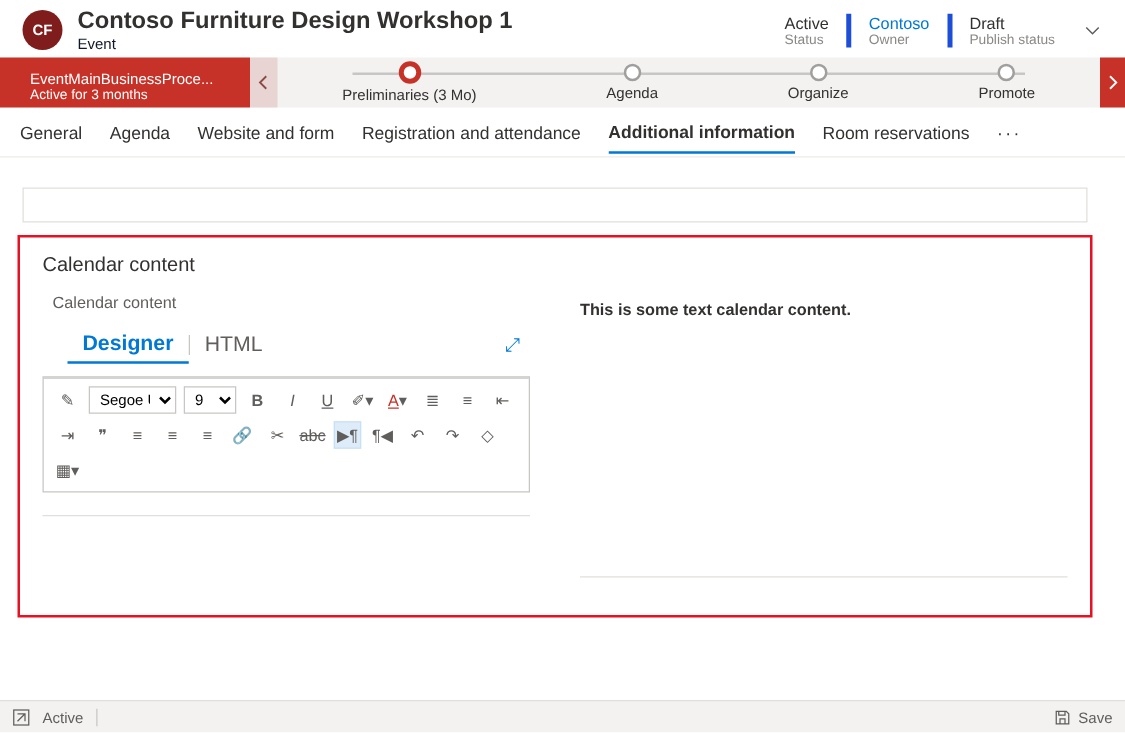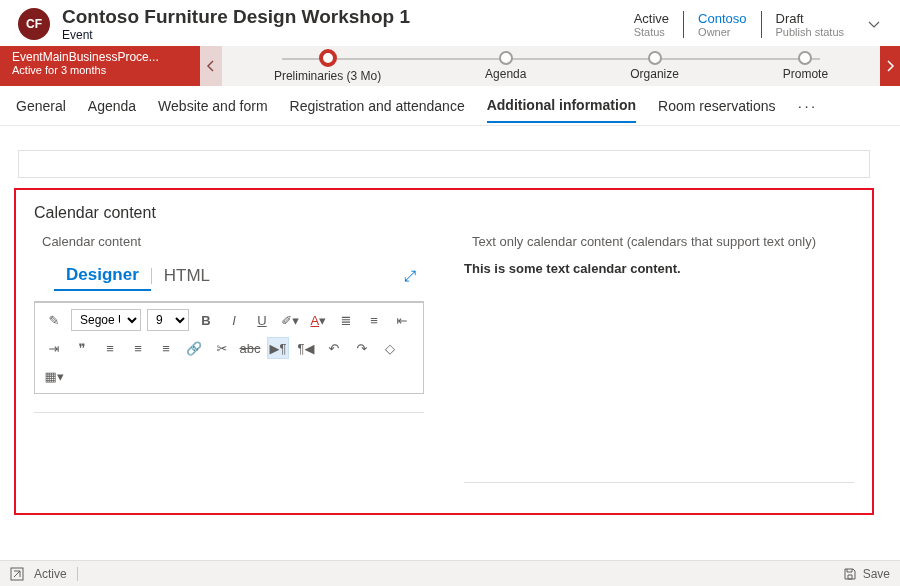--- a/index.html
+++ b/index.html
@@ -5,30 +5,30 @@
 * { box-sizing: border-box; margin: 0; padding: 0; }
 body { font-family: "Segoe UI", Arial, sans-serif; font-size: 13px; color: #323130; background: #fff; width: 900px; height: 586px; overflow: hidden; position: relative; }
 
 
 .header { display: flex; align-items: center; padding: 6px 18px 4px 18px; }
 .avatar { width: 32px; height: 32px; border-radius: 50%; background: #7f1d1d; color: #fff; display: flex; align-items: center; justify-content: center; font-weight: 600; font-size: 12px; margin-right: 12px; }
 .title-block { flex: 1; }
 .title { font-size: 19px; font-weight: 600; }
 .subtitle { font-size: 12px; color: #0f172a; }
 .header-meta { display: flex; align-items: center; gap: 0; }
-.meta-col { padding: 0 14px; border-left: 1px solid #1d4ed8; }
+.meta-col { padding: 0 14px; border-left: 4px solid #1d4ed8; }
 .meta-col:first-child { border-left: none; }
 .meta-value { font-size: 13px; color: #323130; }
 .meta-value.link { color: #0078d4; }
 .meta-label { font-size: 11px; color: #8a8886; }
 .chevron-down { margin-left: 8px; cursor: pointer; }
 
 
 .process-bar { display: flex; align-items: stretch; height: 40px; background: #f3f2f1; position: relative; }
-.process-active { background: #c73228; color: #fff; padding: 4px 12px; width: 200px; display: flex; flex-direction: column; justify-content: flex-start; font-size: 12px; }
+.process-active { background: #c73228; color: #fff; padding: 4px 24px; width: 200px; display: flex; flex-direction: column; justify-content: flex-end; font-size: 12px; }
 .process-active .pname { font-weight: 400; white-space: nowrap; overflow: hidden; text-overflow: ellipsis; }
 .process-active .ptime { font-size: 11px; }
 .process-chevron { width: 22px; background: #e8d5d3; display: flex; align-items: center; justify-content: center; color: #8a4b47; cursor: pointer; }
 .process-stages { flex: 1; display: flex; justify-content: space-around; align-items: center; position: relative; }
 .process-stages::before { content: ""; position: absolute; top: 12px; left: 60px; right: 60px; height: 2px; background: #c8c6c4; z-index: 0; }
 .stage { display: flex; flex-direction: column; align-items: center; font-size: 12px; z-index: 1; cursor: pointer; }
 .stage-dot { width: 14px; height: 14px; border: 2px solid #a19f9d; border-radius: 50%; background: #fff; margin-bottom: 2px; }
 .stage.active .stage-dot { border: 4px solid #c73228; width: 18px; height: 18px; }
 .process-right { width: 20px; background: #c73228; display: flex; align-items: center; justify-content: center; color: #fff; cursor: pointer; }
 
@@ -209,21 +209,20 @@
             <span class="tb-btn">↶</span>
             <span class="tb-btn">↷</span>
             <span class="tb-btn">◇</span>
             <span class="tb-btn">▦▾</span>
           </div>
         </div>
         <hr class="hr-light">
       </div>
 
       <div class="col">
-        <span class="field-label">Text only calendar content (calendars that support text only)</span>
         <div class="text-content">
           <b>This is some text calendar content.</b>
         </div>
         <hr class="hr-light" style="margin-top:200px">
       </div>
     </div>
   </div>
 </div>
 
 <div class="footer">

